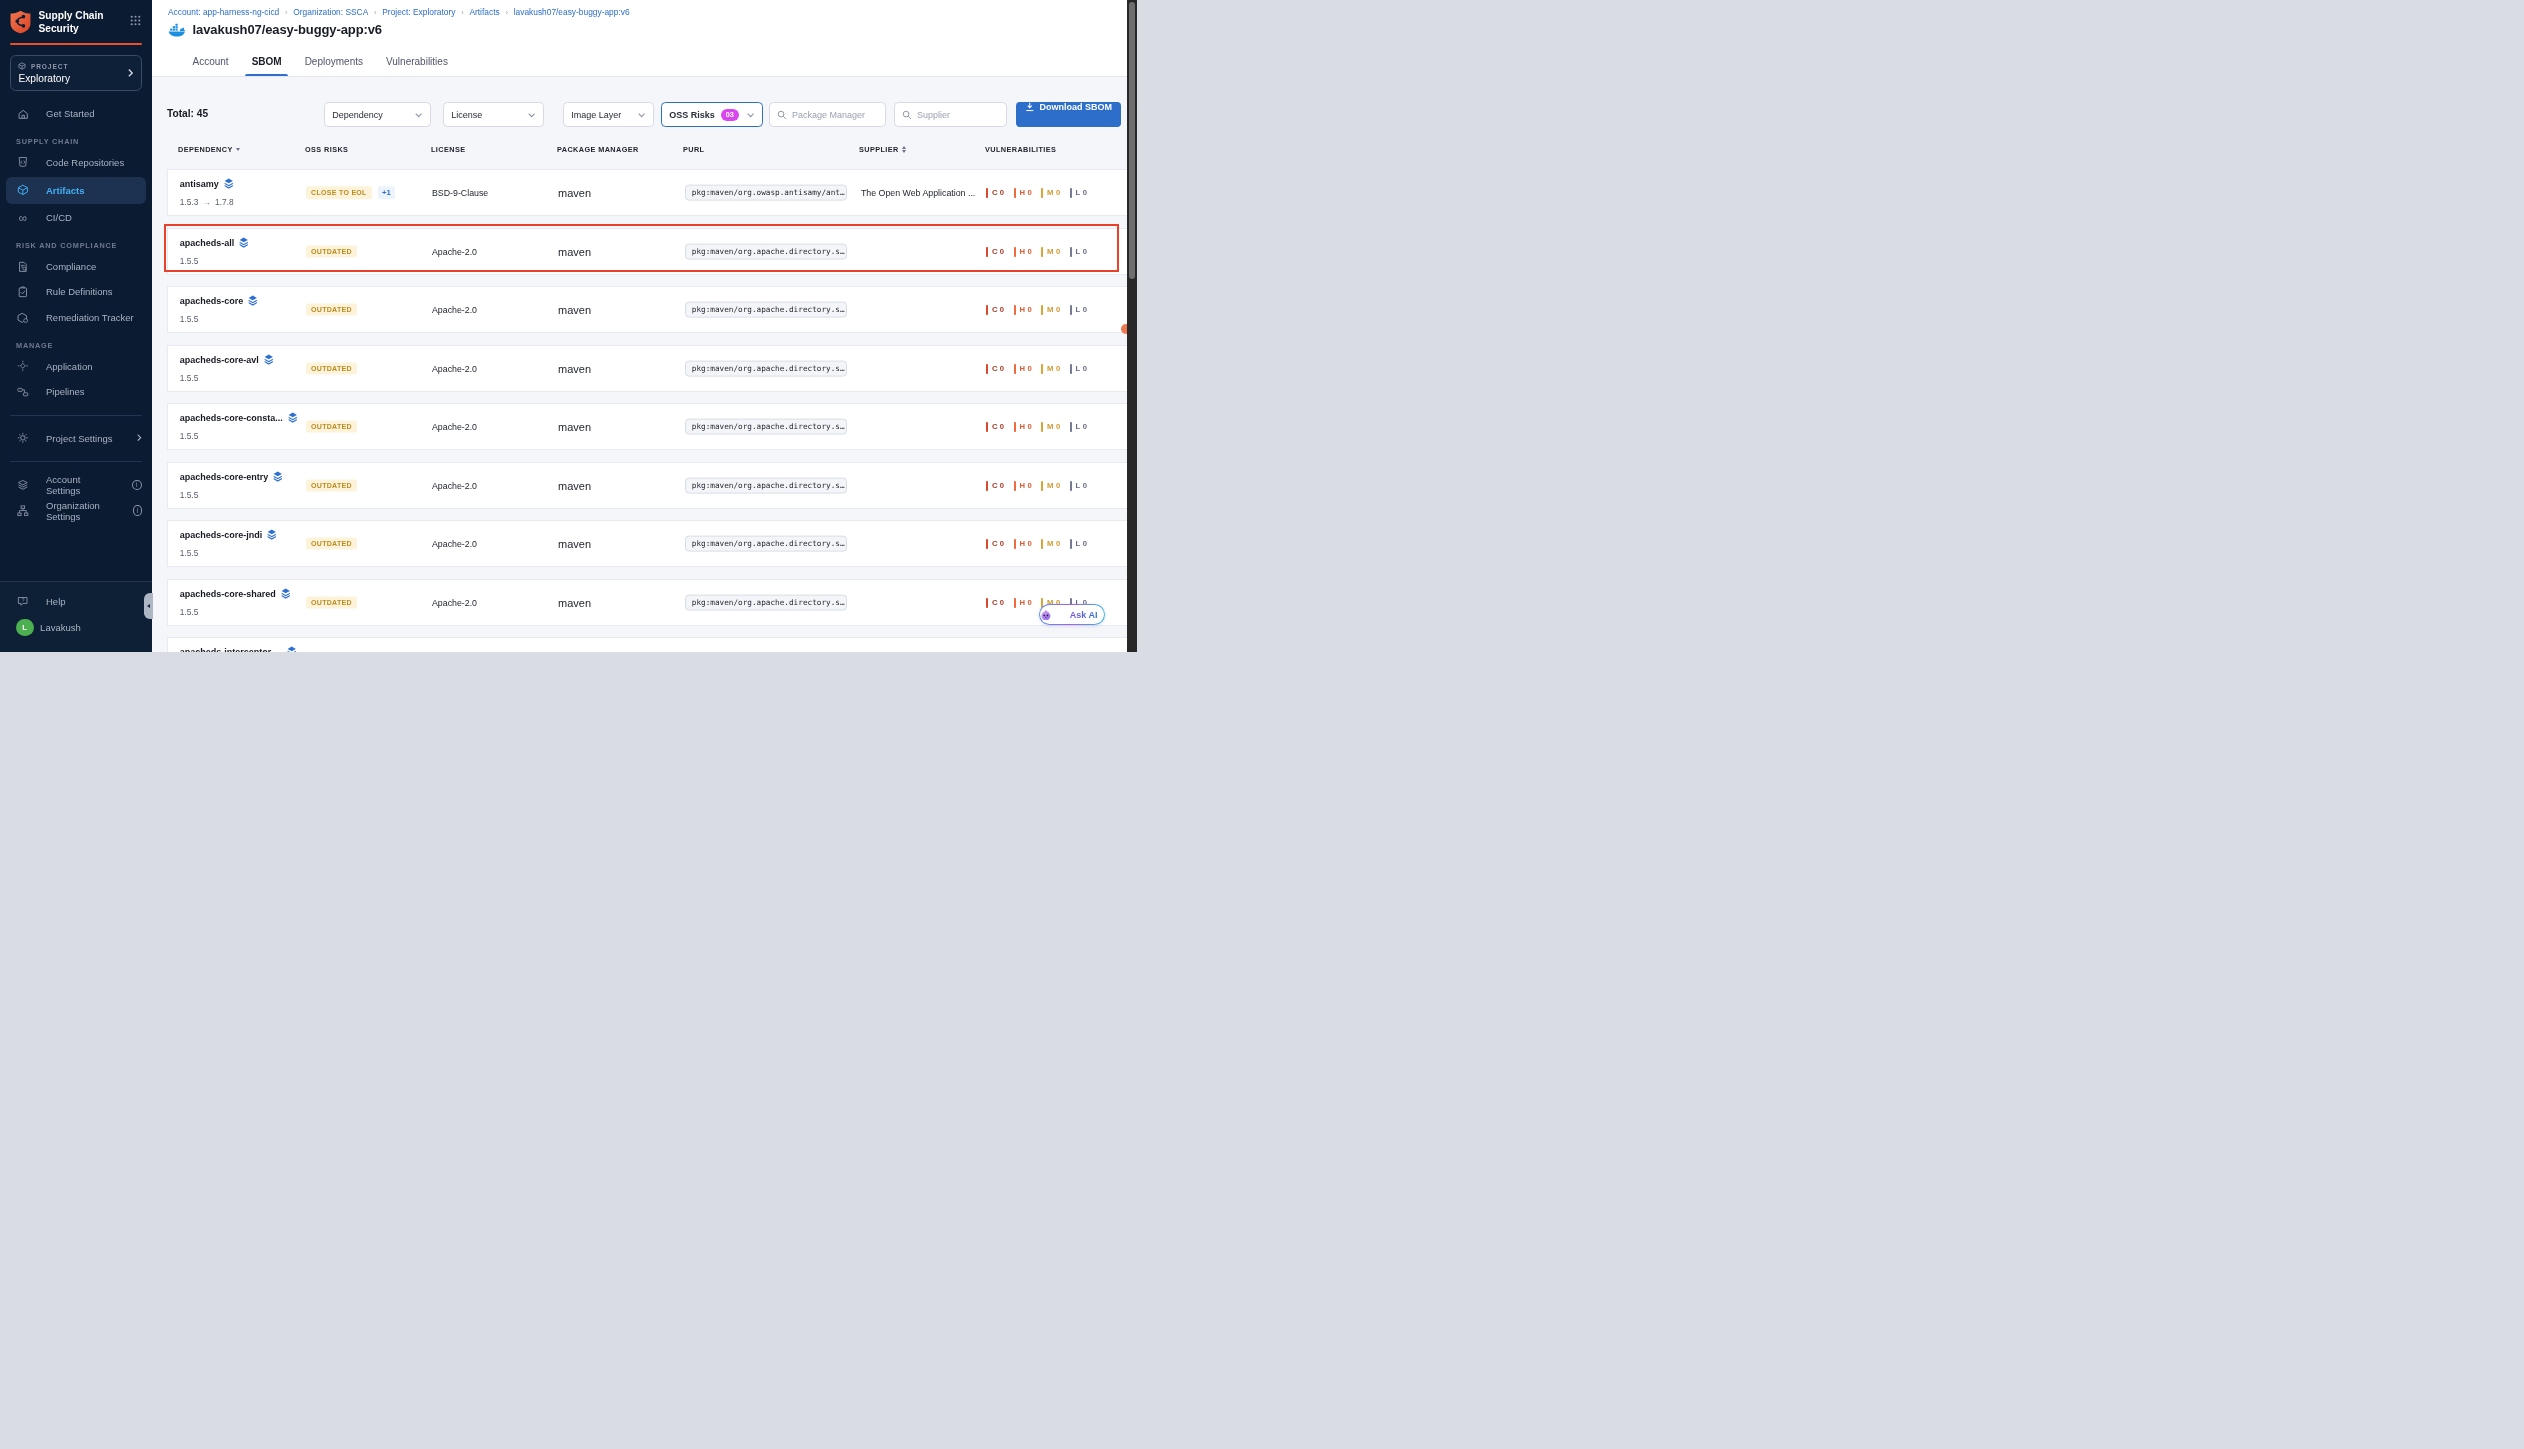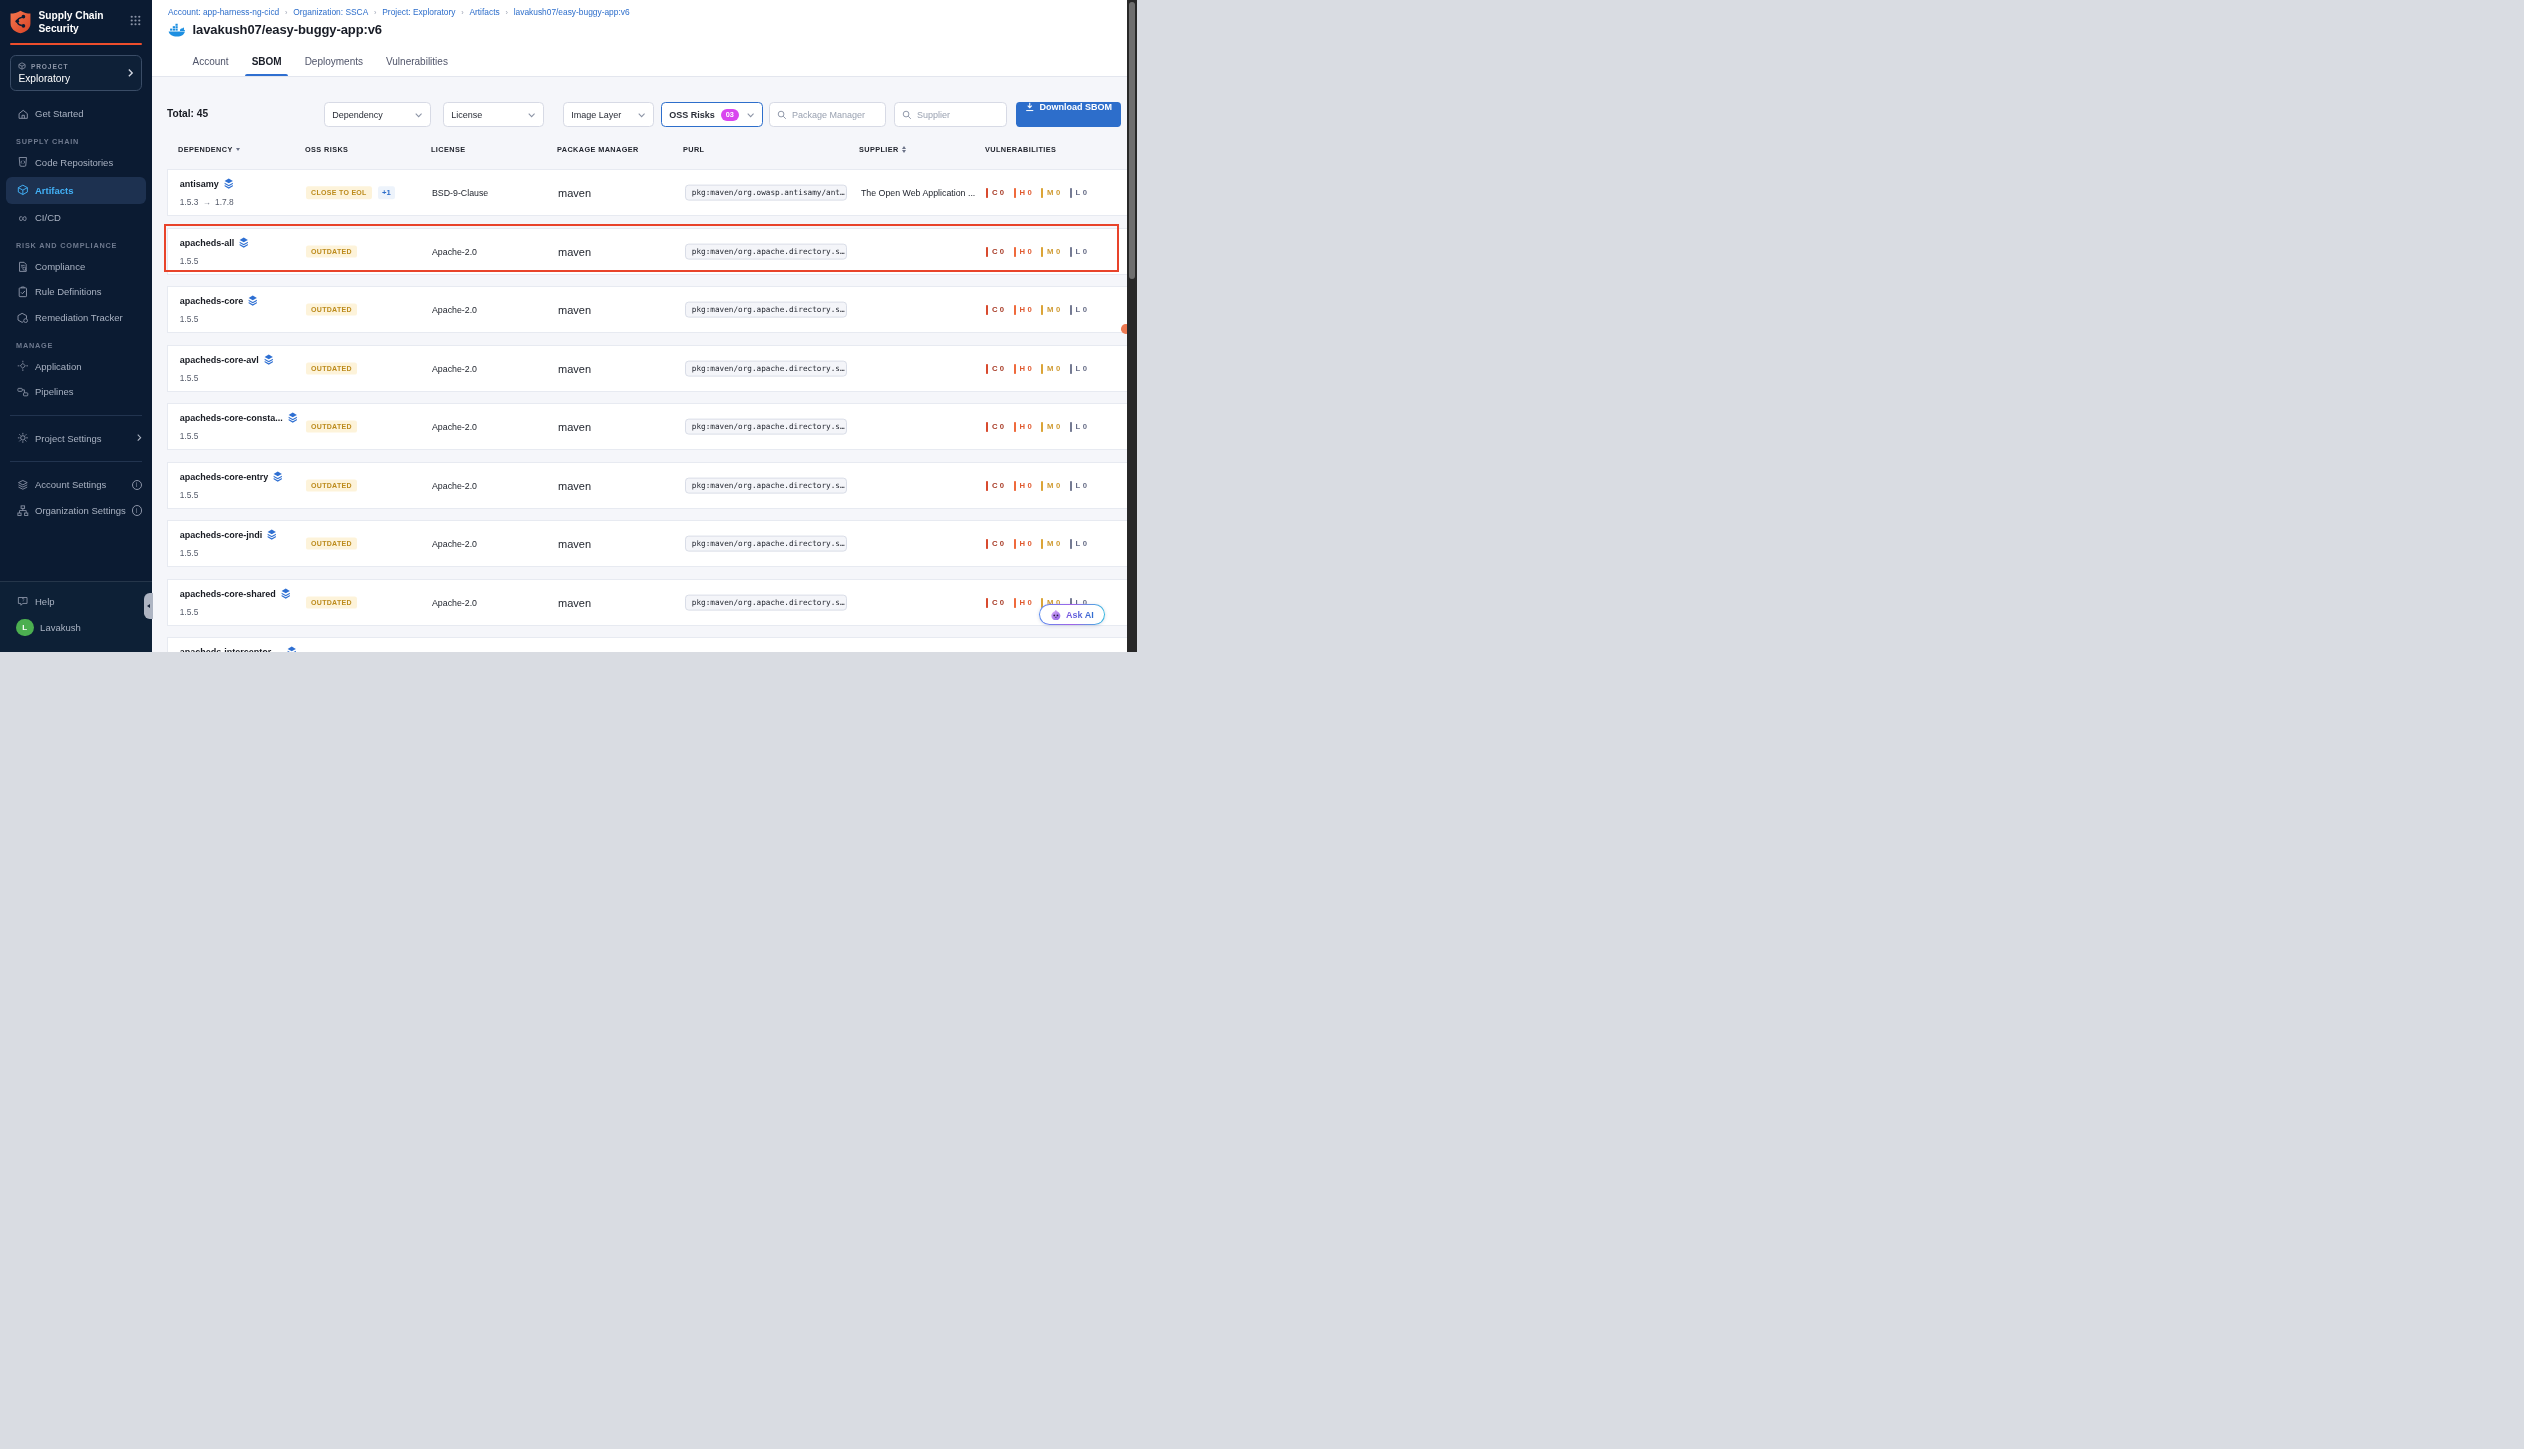--- a/index.html
+++ b/index.html
@@ -11,21 +11,21 @@
   .sidebar{position:absolute;left:0;top:0;bottom:0;width:152px;background:#0B1B32;color:#A9B2C2;z-index:8}
   .logo-row{display:flex;align-items:flex-start;padding:9.5px 10.2px 0;position:relative}
   .logo-title{margin-left:7.3px;color:#fff;font-size:10.2px;font-weight:700;line-height:12.4px;padding-top:0.7px}
   .grid-icon{position:absolute;right:11px;top:15.3px;cursor:pointer}
   .brand-rule{height:2.2px;background:#EE4E2C;border-radius:1.5px;margin:8px 10.2px 0}
   .project-card{margin:10.2px 10.2px 0;border:0.7px solid #3A4C66;background:#0E2037;border-radius:5.8px;padding:5.8px 7.3px;position:relative;cursor:pointer}
   .proj-label{display:flex;align-items:center;gap:4.4px;color:#8D96A8;font-size:6.6px;font-weight:700;letter-spacing:0.9px}
   .proj-name{color:#fff;font-size:10.2px;margin-top:2.9px}
   .proj-chev{position:absolute;right:7.3px;top:50%;transform:translateY(-50%);color:#CFD4DE}
   .nav{margin-top:10.2px}
-  .nav-item{height:25.6px;display:flex;align-items:center;gap:5px;padding:0 10.2px 0 16px;font-size:9.5px;color:#A9B2C2;cursor:pointer;position:relative}
+  .nav-item{height:25.6px;display:flex;align-items:center;gap:16px;padding:0 10.2px 0 16px;font-size:9.5px;color:#A9B2C2;cursor:pointer;position:relative}
   .nav-item .nicon{width:14px;display:flex;justify-content:center;align-items:center;color:#8B94A7;flex:0 0 14px}
   .nav-item.active{margin:1.5px 5.8px;height:27px;padding-left:10.2px;border-radius:5.8px;background:#1D3150;color:#42B0F5;font-weight:600}
   .nav-item.active .nicon{color:#42B0F5}
   .section-label{padding:10.2px 0 3.7px 16px;font-size:7.3px;font-weight:700;letter-spacing:0.8px;color:#6E798E}
   .divider{height:0.7px;background:#22344F;margin:10.2px 10.2px}
   .mchev{margin-left:auto;color:#AEB5C3}
   .info{margin-left:auto;width:10.2px;height:10.2px;border:0.9px solid #8B94A7;border-radius:50%;display:flex;align-items:center;justify-content:center;font-size:6.6px;color:#8B94A7;font-style:normal}
   .info::after{content:"i"}
   .inf{font-size:11.7px;line-height:1;color:#8B94A7}
   .sidebar-footer{position:absolute;left:0;right:0;bottom:0;background:#0D2036;border-top:0.7px solid rgba(255,255,255,.10);padding:7.3px 0 11.7px}
@@ -91,21 +91,21 @@
   .vc{font-weight:700;font-size:7.7px}
   .vg.c .vb{background:#D84A2E}.vg.c .vl,.vg.c .vc{color:#A83B26}
   .vg.h .vb{background:#EF6A3C}.vg.h .vl,.vg.h .vc{color:#E05B31}
   .vg.m .vb{background:#DBA437}.vg.m .vl,.vg.m .vc{color:#CF9A30}
   .vg.l .vb{background:#757B93}.vg.l .vl,.vg.l .vc{color:#666C86}
 
   .highlight{position:absolute;left:164px;top:224px;width:955px;height:48px;border:2.9px solid #E8432A;z-index:3;pointer-events:none}
 
   
   .askai{position:absolute;left:1039px;top:604px;width:66px;height:21px;border-radius:11px;background:linear-gradient(90deg,#5B8DEF,#A262E8,#34B9E0);padding:1.1px;z-index:6;cursor:pointer;box-shadow:0 0.7px 3.7px rgba(40,60,120,.18)}
-  .askai-inner{background:#fff;border-radius:10.2px;width:100%;height:100%;display:flex;align-items:center;justify-content:center;gap:4px}
+  .askai-inner{background:#fff;border-radius:10.2px;width:100%;height:100%;display:flex;align-items:center;gap:18px}
   .askai-text{font-size:9px;font-weight:700;background:linear-gradient(90deg,#7B56E0,#2F6FD0);-webkit-background-clip:text;background-clip:text;color:transparent}
   .odot{position:absolute;left:1121px;top:324px;width:9.5px;height:9.5px;border-radius:50%;background:#EE7A52;z-index:4}
   .scrollbar{position:absolute;left:1127px;top:0;bottom:0;width:9.5px;background:#282828;z-index:10}
   .thumb{position:absolute;left:1.8px;top:1.5px;width:5.8px;height:277px;background:#6E6E6E;border-radius:2.9px;cursor:pointer}
 </style>
 </head>
 <body>
 
 <div class="screen">
 

